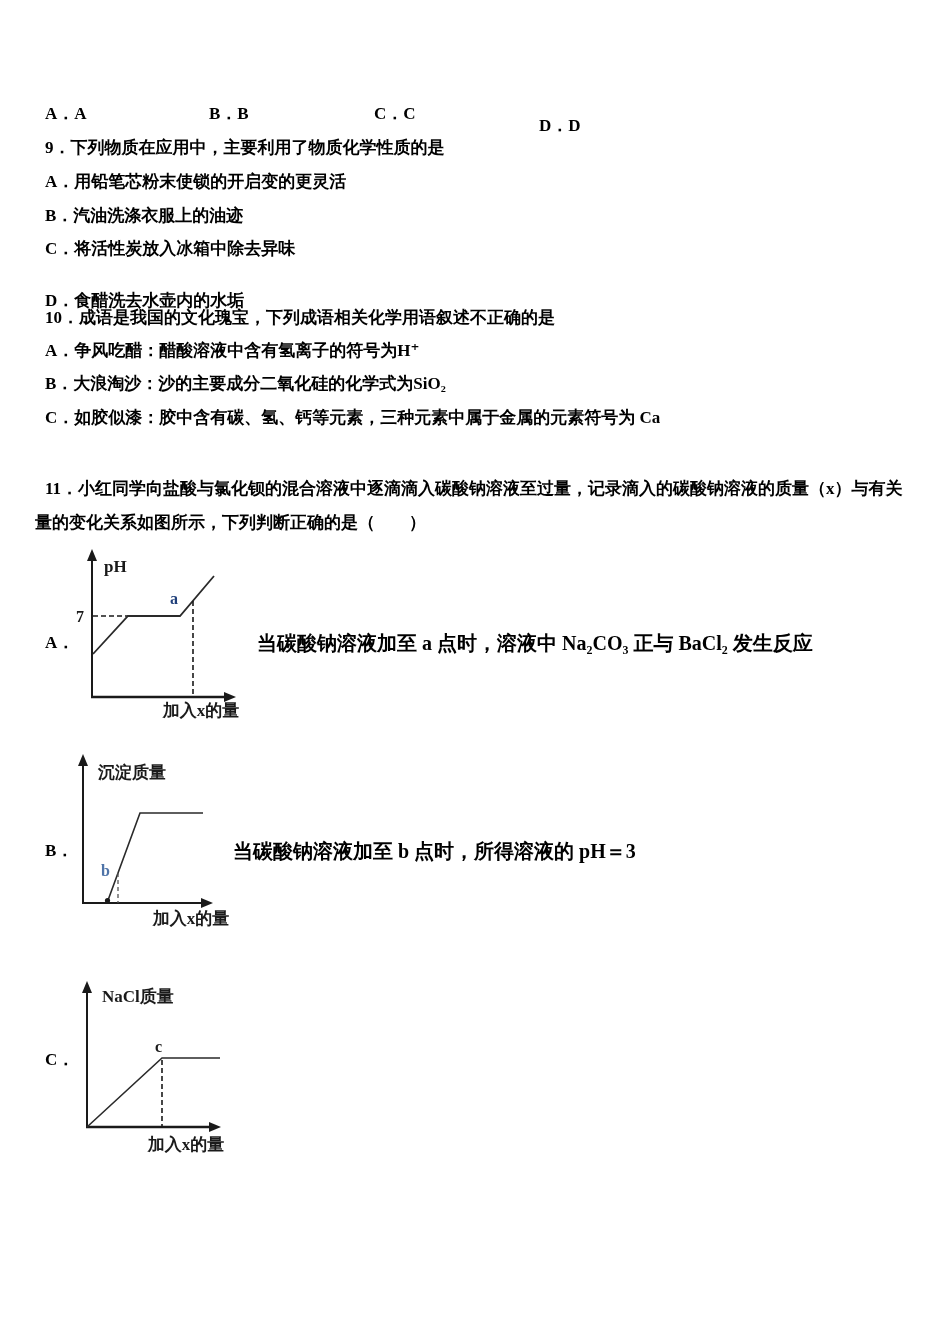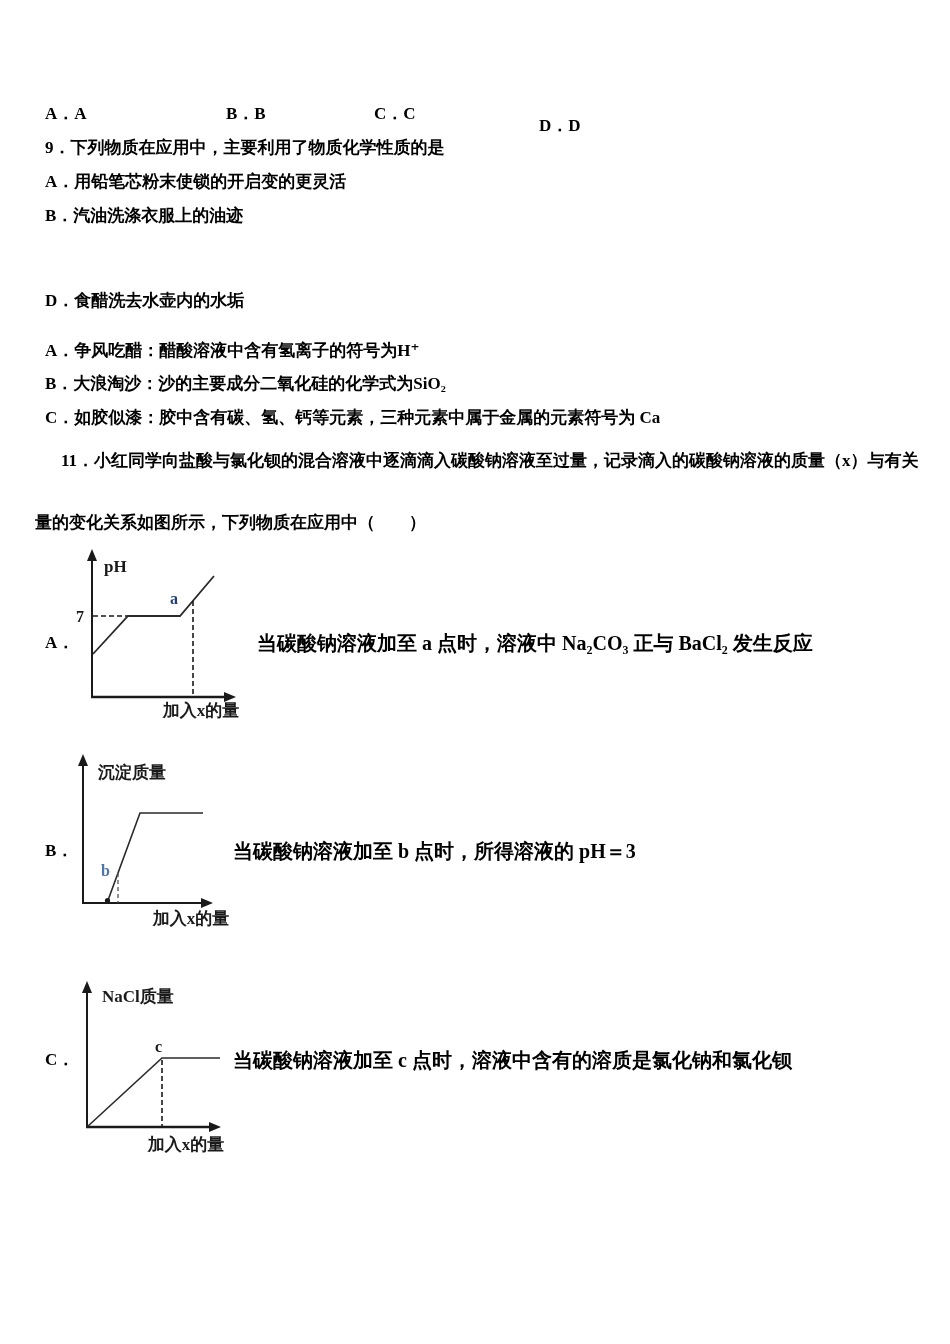--- a/index.html
+++ b/index.html
@@ -38,35 +38,37 @@
     font-family:"Liberation Serif","DejaVu Serif",serif;
     font-weight:700;
   }
 </style>
 </head>
 <body>
 
 <div class="page">
 
   <div class="line" style="left:45px;top:103px;">A．A</div>
-  <div class="line" style="left:209px;top:103px;margin-left:17px;">B．B</div>
+  <div class="line" style="left:209px;top:103px;">B．B</div>
   <div class="line" style="left:374px;top:103px;">C．C</div>
   <div class="line" style="left:539px;top:103px;margin-top:12px;">D．D</div>
 
   <div class="line" style="left:45px;top:137px;">9．下列物质在应用中，主要利用了物质化学性质的是</div>
   <div class="line" style="left:45px;top:171px;">A．用铅笔芯粉末使锁的开启变的更灵活</div>
   <div class="line" style="left:45px;top:205px;">B．汽油洗涤衣服上的油迹</div>
+  <div class="line" style="left:45px;top:238px;">C．将活性炭放入冰箱中除去异味</div>
   <div class="line" style="left:45px;top:272px;margin-top:18px;">D．食醋洗去水壶内的水垢</div>
 
+  <div class="line" style="left:45px;top:307px;">10．成语是我国的文化瑰宝，下列成语相关化学用语叙述不正确的是</div>
   <div class="line" style="left:45px;top:340px;">A．争风吃醋：醋酸溶液中含有氢离子的符号为H⁺</div>
   <div class="line" style="left:45px;top:373px;">B．大浪淘沙：沙的主要成分二氧化硅的化学式为SiO₂</div>
   <div class="line" style="left:45px;top:407px;">C．如胶似漆：胶中含有碳、氢、钙等元素，三种元素中属于金属的元素符号为 Ca</div>
 
-  <div class="line" style="left:45px;top:450px;margin-left:16px;">11．小红同学向盐酸与氯化钡的混合溶液中逐滴滴入碳酸钠溶液至过量，记录滴入的碳酸钠溶液的质量（x）与有关</div>
-  <div class="line" style="left:35px;top:512px;">量的变化关系如图所示，下列物质在应用中（　　）</div>
+  <div class="line" style="left:45px;top:478px;">11．小红同学向盐酸与氯化钡的混合溶液中逐滴滴入碳酸钠溶液至过量，记录滴入的碳酸钠溶液的质量（x）与有关</div>
+  <div class="line" style="left:35px;top:512px;">量的变化关系如图所示，下列判断正确的是（　　）</div>
 
   <div class="chart" style="left:68px;top:548px;">
     <svg width="185" height="172" viewBox="0 0 185 172">
 
       <line x1="24" y1="10" x2="24" y2="149" stroke="#1a1a1a" stroke-width="2"></line>
       <polygon points="24,1 19,13 29,13" fill="#1a1a1a"></polygon>
 
       <line x1="23" y1="149" x2="158" y2="149" stroke="#1a1a1a" stroke-width="2.5"></line>
       <polygon points="168,149 156,144 156,154" fill="#1a1a1a"></polygon>
 
@@ -109,15 +111,14 @@
       <line x1="14" y1="147" x2="141" y2="147" stroke="#1a1a1a" stroke-width="2.5"></line>
       <polygon points="149,147 137,142 137,152" fill="#1a1a1a"></polygon>
       <text x="30" y="22" font-size="17" fill="#1a1a1a">NaCl质量</text>
       <polyline points="15,147 90,78 148,78" fill="none" stroke="#2a2a2a" stroke-width="1.6"></polyline>
       <line x1="90" y1="80" x2="90" y2="147" stroke="#1a1a1a" stroke-width="1.6" stroke-dasharray="5,3"></line>
       <text x="83" y="72" font-size="16" fill="#1a1a1a">c</text>
       <text x="114" y="170" font-size="17" fill="#1a1a1a" text-anchor="middle">加入x的量</text>
     </svg>
   </div>
   <div class="opt-letter" style="left:45px;top:1048px;">C．</div>
-  <div class="desc" style="left:233px;top:1048px;">当碳酸钠溶液加至 c 点时，溶液中含有的溶质是氯化钠和氯化钡</div>
 
 </div>
 
 </body></html>

